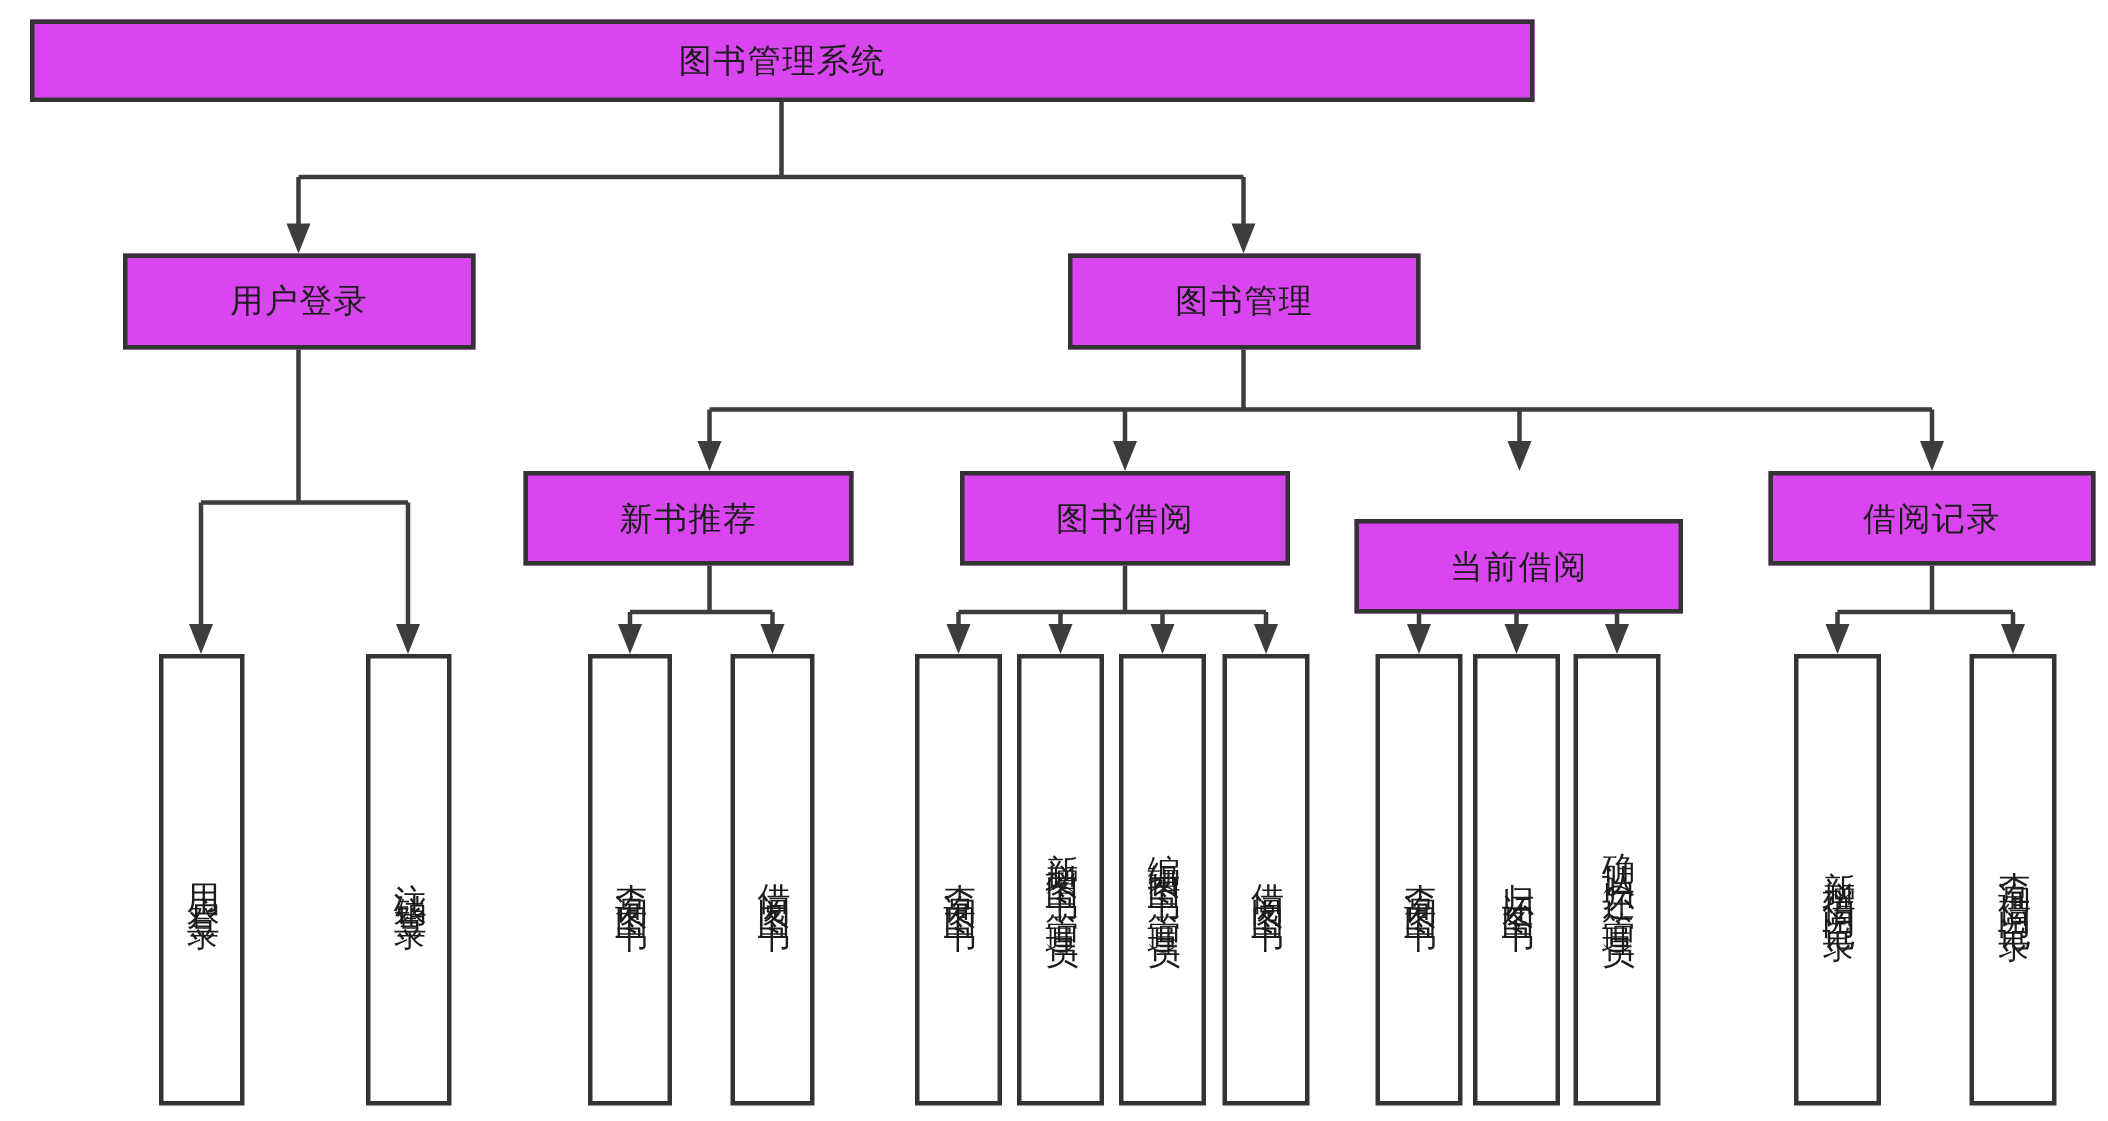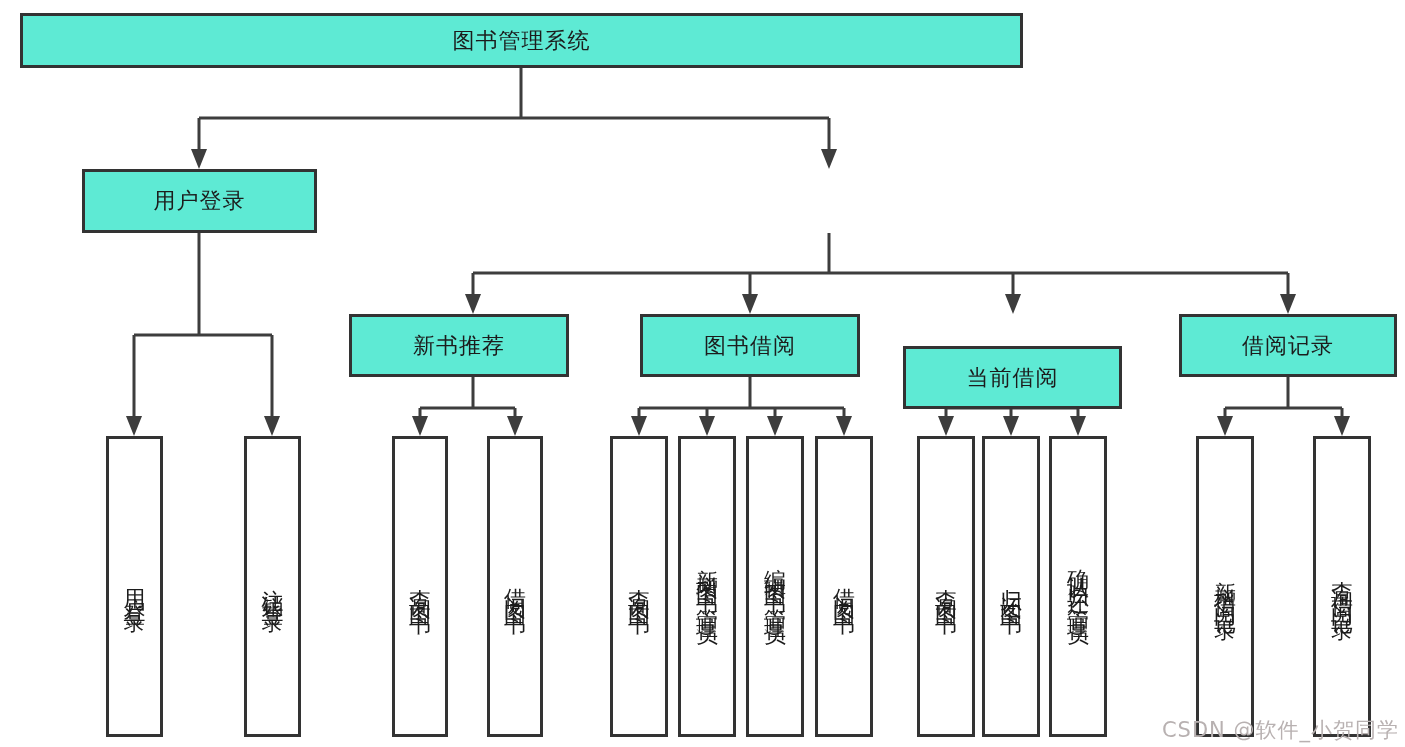--- a/index.html
+++ b/index.html
@@ -17,21 +17,21 @@
   }
   svg.connectors {
     position: absolute;
     left: 0; top: 0;
     width: 1405px; height: 747px;
   }
   .hbox {
     position: absolute;
     box-sizing: border-box;
     border: 3px solid #333333;
-    background: #5eead4;
+    background: #d946ef;
     display: flex;
     align-items: center;
     justify-content: center;
     font-size: 22px;
     letter-spacing: 1px;
     color: #1c1c1c;
     white-space: nowrap;
   }
   .vbox {
     position: absolute;
@@ -92,20 +92,21 @@
       <polygon points="1003,416 1019,416 1011,436"></polygon>
       <polygon points="1070,416 1086,416 1078,436"></polygon>
       <polygon points="1217,416 1233,416 1225,436"></polygon>
       <polygon points="1334,416 1350,416 1342,436"></polygon>
     </g>
   </svg>
 
   <div class="hbox" style="left:20px; top:13px; width:1003px; height:55px;">图书管理系统</div>
 
   <div class="hbox" style="left:82px; top:169px; width:235px; height:64px;">用户登录</div>
+  <div class="hbox" style="left:712px; top:169px; width:235px; height:64px;">图书管理</div>
 
   <div class="hbox" style="left:349px; top:314px; width:220px; height:63px;">新书推荐</div>
   <div class="hbox" style="left:640px; top:314px; width:220px; height:63px;">图书借阅</div>
   <div class="hbox" style="left:903px; top:314px; width:219px; height:63px;margin-top:32px;">当前借阅</div>
   <div class="hbox" style="left:1179px; top:314px; width:218px; height:63px;">借阅记录</div>
 
   <div class="vbox" style="left:106px; width:57px;">用户登录</div>
   <div class="vbox" style="left:244px; width:57px;">注销登录</div>
 
   <div class="vbox" style="left:392px; width:56px;">查询图书</div>
@@ -116,15 +117,14 @@
   <div class="vbox" style="left:746px; width:58px;">编辑图书（管理员）</div>
   <div class="vbox" style="left:815px; width:58px;">借阅图书</div>
 
   <div class="vbox" style="left:917px; width:58px;">查询图书</div>
   <div class="vbox" style="left:982px; width:58px;">归还图书</div>
   <div class="vbox" style="left:1049px; width:58px;">确认归还（管理员）</div>
 
   <div class="vbox" style="left:1196px; width:58px;">新增借阅记录</div>
   <div class="vbox" style="left:1313px; width:58px;">查询借阅记录</div>
 
-  <div class="watermark">CSDN @软件_小贺同学</div>
 
 </div>
 
 </body></html>

